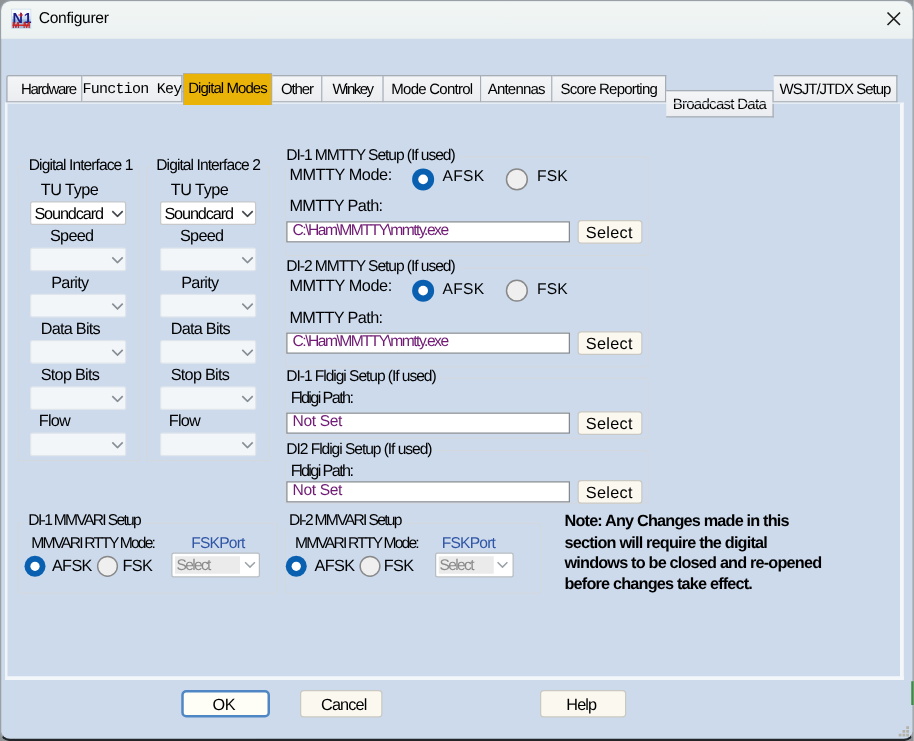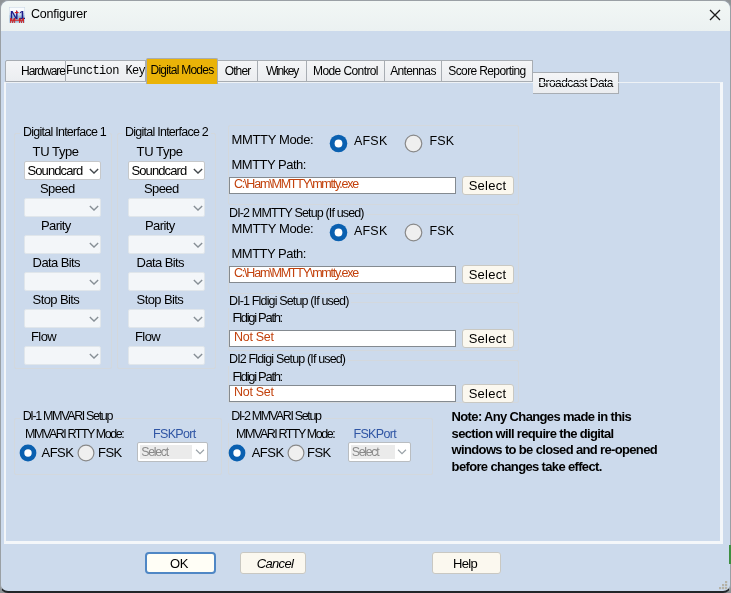--- a/index.html
+++ b/index.html
@@ -11,21 +11,21 @@
        background:linear-gradient(#f2f7f5,#ebf1f1);border-radius:8px 8px 0 0;}
   .abs{position:absolute;}
   .lbl{position:absolute;font-size:13px;letter-spacing:-0.5px;color:#000;white-space:nowrap;line-height:14px;}
   .combo{position:absolute;background:#fff;border:1px solid #c6c8ca;border-radius:2px;box-sizing:border-box;}
   .combo.dis{background:#f3f6f9;border:1px solid #e0e6eb;}
   .chev{position:absolute;width:12px;height:7px;}
   .gbox{position:absolute;border:1px solid #d3d8dd;border-radius:2px;box-sizing:border-box;}
   .leg{position:absolute;font-size:12.5px;letter-spacing:-0.75px;color:#000;background:#ccdaec;
        padding:0 3px;white-space:nowrap;line-height:13px;}
   .inp{position:absolute;background:#fff;border:1px solid #848a90;font-size:12.5px;
-       letter-spacing:-1.2px;color:#c2410c;line-height:13px;padding:0 0 0 4px;white-space:nowrap;box-sizing:border-box;}
+       letter-spacing:-1.2px;color:#701a75;line-height:13px;padding:0 0 0 4px;white-space:nowrap;box-sizing:border-box;}
   .btn{position:absolute;background:#fbf8ef;border:1px solid #c9c8c2;border-radius:3px;
        font-size:13px;letter-spacing:0.25px;color:#000;text-align:center;box-sizing:border-box;}
   .radio{position:absolute;}
   .tab{position:absolute;top:60px;height:22px;background:linear-gradient(180deg,#f4f5f7,#ebedf0);border:1px solid #a8adb3;
        border-left:none;box-sizing:border-box;font-size:12px;
        color:#000;text-align:center;line-height:21px;white-space:nowrap;}
 </style>
 </head>
 <body>
 <div id="scr">
@@ -39,28 +39,29 @@
    <text x="10" y="11.5" font-family="Liberation Sans" font-size="11.5" font-weight="bold" fill="#1d1d8a">1</text>
    <text x="5.4" y="7.6" font-family="Liberation Sans" font-size="7.5" font-weight="bold" fill="#d42222">+</text>
    <rect x="1" y="12.6" width="14" height="1.2" fill="#d43030"></rect>
    <text x="0.8" y="15.5" font-family="Liberation Sans" font-size="7" font-weight="bold" fill="#cc1f1f">M</text>
    <text x="9.4" y="15.5" font-family="Liberation Sans" font-size="7" font-weight="bold" fill="#cc1f1f">M</text>
  </svg>
  <div class="lbl" style="left:31px;top:7.3px;font-size:12.5px;letter-spacing:-0.25px;text-align:right;">Configurer</div>
  <svg class="abs" style="left:709px;top:9px" width="12" height="12">
    <path d="M1,1 L11,11 M11,1 L1,11" stroke="#1c1c1c" stroke-width="1.3" fill="none"></path>
  </svg>
- <div class="tab" style="left:4.5px;width:61.5px;letter-spacing:-1.0px;border-left:1px solid #a8adb3;border-radius:2px 0 0 0;padding-left:7px;text-align:right;">Hardware</div>
+ <div class="tab" style="left:4.5px;width:61.5px;letter-spacing:-1.0px;border-left:1px solid #a8adb3;border-radius:2px 0 0 0;padding-left:7px;">Hardware</div>
  <div class="tab" style="left:66px;width:80px;letter-spacing:-0.6px;font-family:Liberation Mono, monospace;">Function Keys</div>
  <div class="tab" style="left:218px;width:40px;letter-spacing:-0.9px;">Other</div>
  <div class="tab" style="left:258px;width:49px;letter-spacing:-1.2px;">Winkey</div>
  <div class="tab" style="left:307px;width:78px;letter-spacing:-0.6px;">Mode Control</div>
  <div class="tab" style="left:385px;width:57px;letter-spacing:-0.65px;">Antennas</div>
  <div class="tab" style="left:442px;width:91px;letter-spacing:-0.63px;">Score Reporting</div>
  <div class="tab" style="left:533px;width:86px;letter-spacing:-0.57px;margin-top:12px;">Broadcast Data</div>
+ <div class="tab" style="left:619px;width:99px;letter-spacing:-0.8px;">WSJT/JTDX Setup</div>
  <div class="abs" style="left:4px;top:82px;width:719px;height:462px;border:2px solid #f2f5f8;border-top:1px solid #eef2f6;border-right:3px solid #f4f7fa;border-bottom:3px solid #f4f7fa;box-sizing:border-box;"></div>
  <div class="tab" style="left:146px;top:58px;width:72px;height:26px;background:#eab308;border-left:1px solid #a8adb3;border-bottom:none;z-index:5;line-height:23px;letter-spacing:-0.75px;border-radius:2px 2px 0 0;">Digital Modes</div>
  <div class="gbox" style="left:14px;top:133px;width:98px;height:236px;"></div>
  <div class="gbox" style="left:117px;top:133px;width:99px;height:236px;"></div>
  <div class="leg" style="left:20px;top:125.7px;">Digital Interface 1</div>
  <div class="leg" style="left:122px;top:125.7px;">Digital Interface 2</div>
  <div class="lbl" style="left:32.6px;top:144.8px;letter-spacing:-0.4px;">TU Type</div>
  <div class="lbl" style="left:136.6px;top:144.8px;letter-spacing:-0.4px;">TU Type</div>
  <div class="lbl" style="left:40px;top:181.8px;letter-spacing:-0.6px;">Speed</div>
  <div class="lbl" style="left:144px;top:181.8px;letter-spacing:-0.6px;">Speed</div>
@@ -116,20 +117,21 @@
     </svg>
  <div class="combo dis" style="left:23.5px;top:346px;width:77px;height:18.5px;"></div>
  <svg class="chev" style="left:89.0px;top:352.5px;width:10px;height:6px;" viewBox="0 0 12 7">
       <path d="M1,1 L6,6 L11,1" stroke="#878f96" stroke-width="1.6" fill="none"></path>
     </svg>
  <div class="combo dis" style="left:127.5px;top:346px;width:77px;height:18.5px;"></div>
  <svg class="chev" style="left:193.0px;top:352.5px;width:10px;height:6px;" viewBox="0 0 12 7">
       <path d="M1,1 L6,6 L11,1" stroke="#878f96" stroke-width="1.6" fill="none"></path>
     </svg>
  <div class="gbox" style="left:228px;top:125.0px;width:291px;height:80px;"></div>
+ <div class="leg" style="left:226px;top:117.8px;letter-spacing:-0.85px;">DI-1 MMTTY Setup (If used)</div>
  <div class="lbl" style="left:231.5px;top:133.0px;letter-spacing:-0.35px;">MMTTY Mode:</div>
  <svg class="radio" style="left:329px;top:134.0px" width="19" height="19">
       <circle cx="9.5" cy="9.5" r="8.8" fill="#0a60b0"></circle>
       <circle cx="9.5" cy="9.5" r="3.9" fill="#fff"></circle>
     </svg>
  <div class="lbl" style="left:354px;top:134.3px;font-size:12.5px;letter-spacing:0.2px;">AFSK</div>
  <svg class="radio" style="left:404px;top:134.0px" width="19" height="19">
       <circle cx="9.5" cy="9.5" r="8.3" fill="#efefef" stroke="#898989" stroke-width="1.2"></circle>
     </svg>
  <div class="lbl" style="left:429.5px;top:134.3px;font-size:12.5px;letter-spacing:0.2px;">FSK</div>
@@ -194,21 +196,21 @@
     </svg>
  <div class="lbl" style="left:307px;top:446.1px;">FSK</div>
  <div class="abs" style="left:347.7px;top:442px;width:63px;height:20px;background:#fff;border:1px solid #b9bdc1;border-radius:2px;box-sizing:border-box;">
       <div class="abs" style="left:2px;top:2px;width:43px;height:14px;background:#ebebeb;font-size:12.4px;letter-spacing:-1.3px;color:#8a8a8a;line-height:14px;padding-left:1px;">Select</div>
     </div>
  <svg class="chev" style="left:396.9px;top:449.3px;width:10px;height:5.5px;" viewBox="0 0 12 7">
       <path d="M1,1 L6,6 L11,1" stroke="#9aa2a8" stroke-width="1.5" fill="none"></path>
     </svg>
  <div class="abs" style="left:451.6px;top:409.3px;font-size:13px;font-weight:bold;letter-spacing:-0.65px;line-height:16.4px;color:#000;white-space:nowrap;">Note: Any Changes made in this<br>section will require the digital<br>windows to be closed and re-opened<br>before changes take effect.</div>
  <div class="btn" style="left:145px;top:552px;width:71px;height:22px;line-height:19px;border:2px solid #4f87c5;border-radius:4px;background:#fffef6;letter-spacing:-0.5px;text-indent:-3px;">OK</div>
- <div class="btn" style="left:240px;top:552px;width:66px;height:22px;line-height:21px;letter-spacing:-0.7px;text-indent:4px;font-style:italic;">Cancel</div>
+ <div class="btn" style="left:240px;top:552px;width:66px;height:22px;line-height:21px;letter-spacing:-0.7px;text-indent:4px;">Cancel</div>
  <div class="btn" style="left:432px;top:552px;width:69px;height:22px;line-height:21px;letter-spacing:-0.7px;text-indent:-3px;">Help</div>
  <div class="abs" style="left:729px;top:545px;width:2px;height:19px;background:#3e8e41;"></div>
  <svg class="abs" style="left:718px;top:580px" width="11" height="11">
    <rect x="7" y="1" width="2.2" height="2.2" fill="#b5b2a8"></rect>
    <rect x="4" y="4" width="2.2" height="2.2" fill="#b5b2a8"></rect>
    <rect x="7" y="4" width="2.2" height="2.2" fill="#b5b2a8"></rect>
    <rect x="1" y="7" width="2.2" height="2.2" fill="#b5b2a8"></rect>
    <rect x="4" y="7" width="2.2" height="2.2" fill="#b5b2a8"></rect>
    <rect x="7" y="7" width="2.2" height="2.2" fill="#b5b2a8"></rect>
  </svg>

